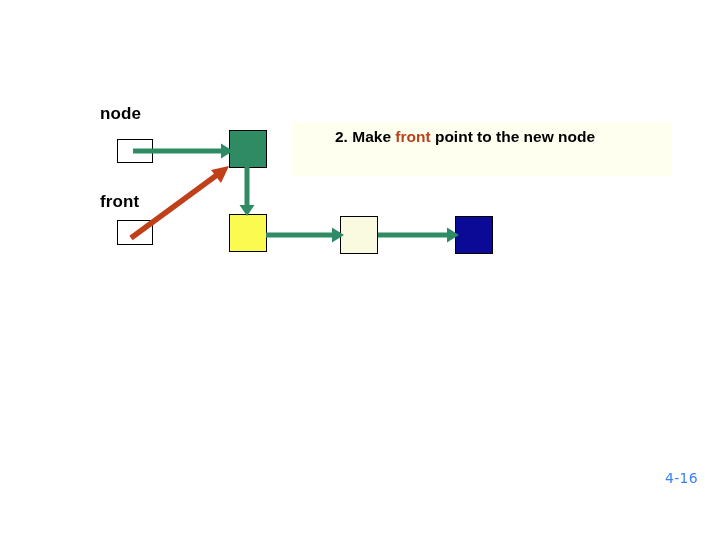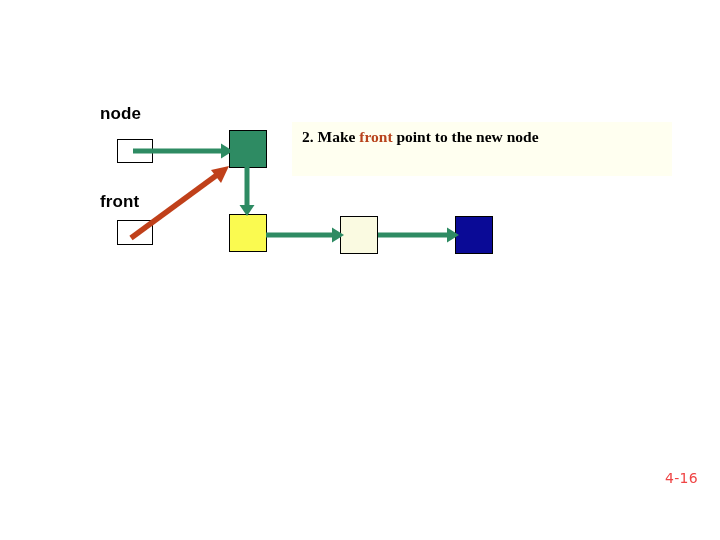--- a/index.html
+++ b/index.html
@@ -61,39 +61,40 @@
     position: absolute;
     left: 292px;
     top: 122px;
     width: 380px;
     height: 54px;
     background: #fffff0;
     box-sizing: border-box;
     padding: 4px 8px 0 10px;
   }
   #callout .line {
-    font-family: Liberation Serif, serif;
+    font-family: Liberation Sans, sans-serif;
     font-weight: bold;
     font-size: 15.5px;
     line-height: 22px;
     color: #000000;
     white-space: nowrap;
+    margin-left: 33px;
   }
   #callout .hl {
     color: #b8431c;
   }
 
   
   #page-number {
     position: absolute;
     right: 22px;
     bottom: 26px;
     font-family: "DejaVu Sans", sans-serif;
     font-size: 14px;
-    color: #ef4444;
+    color: #3b82f6;
     letter-spacing: 0.3px;
   }
 </style>
 </head>
 <body>
 
 <div id="slide">
 
   <div class="ptr-label" id="label-node">node</div>
 

